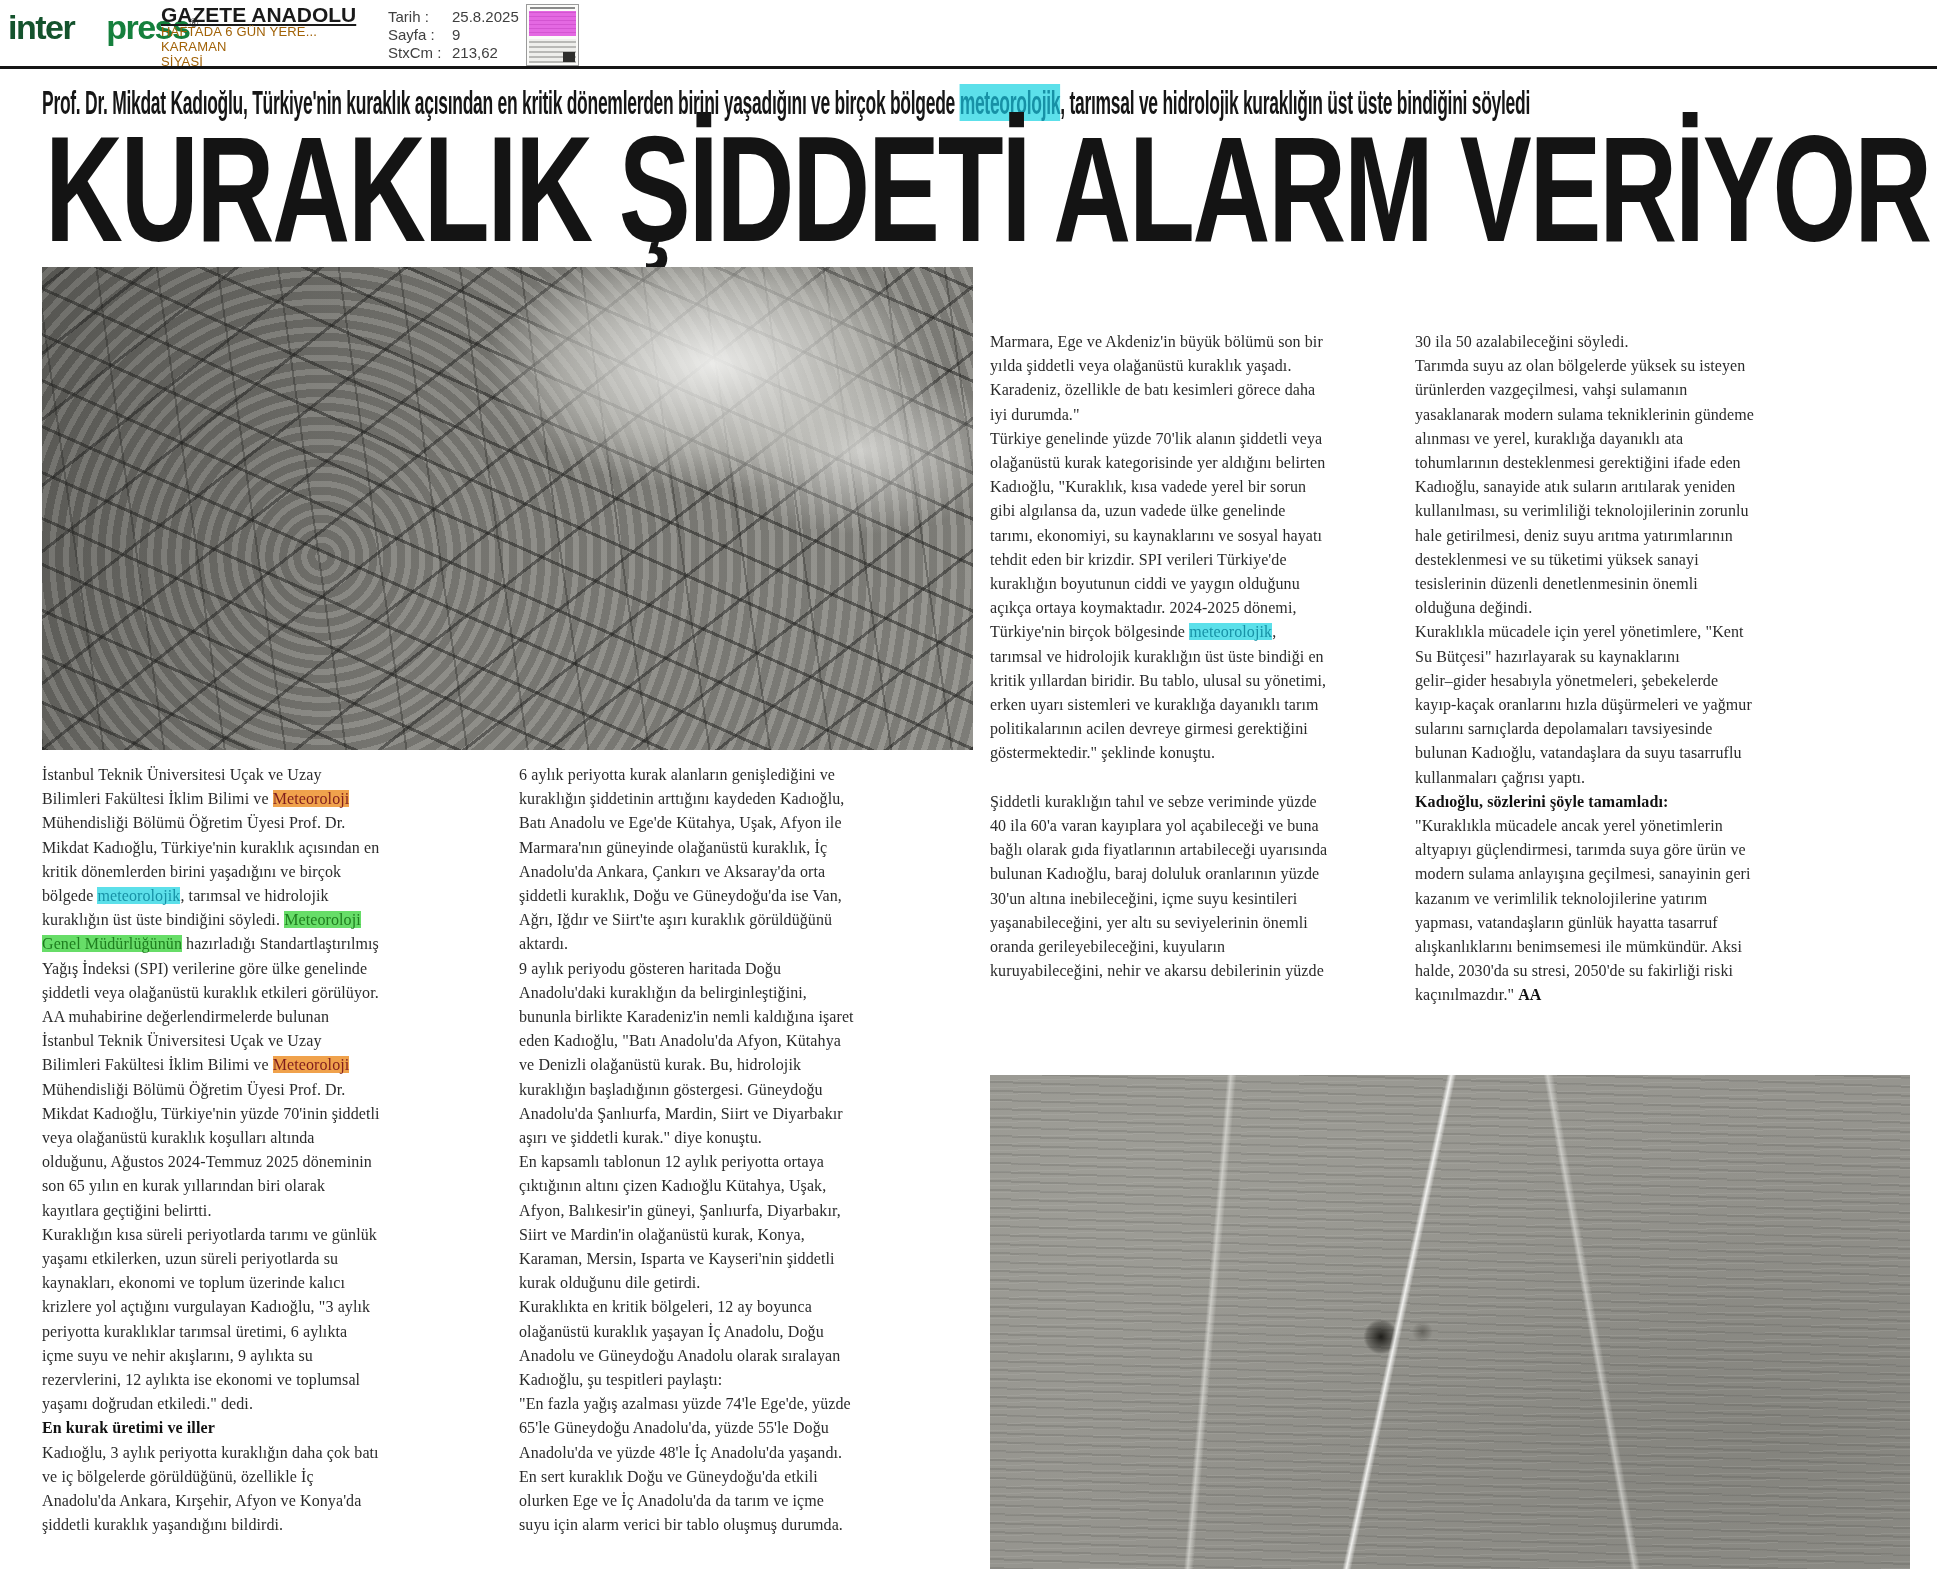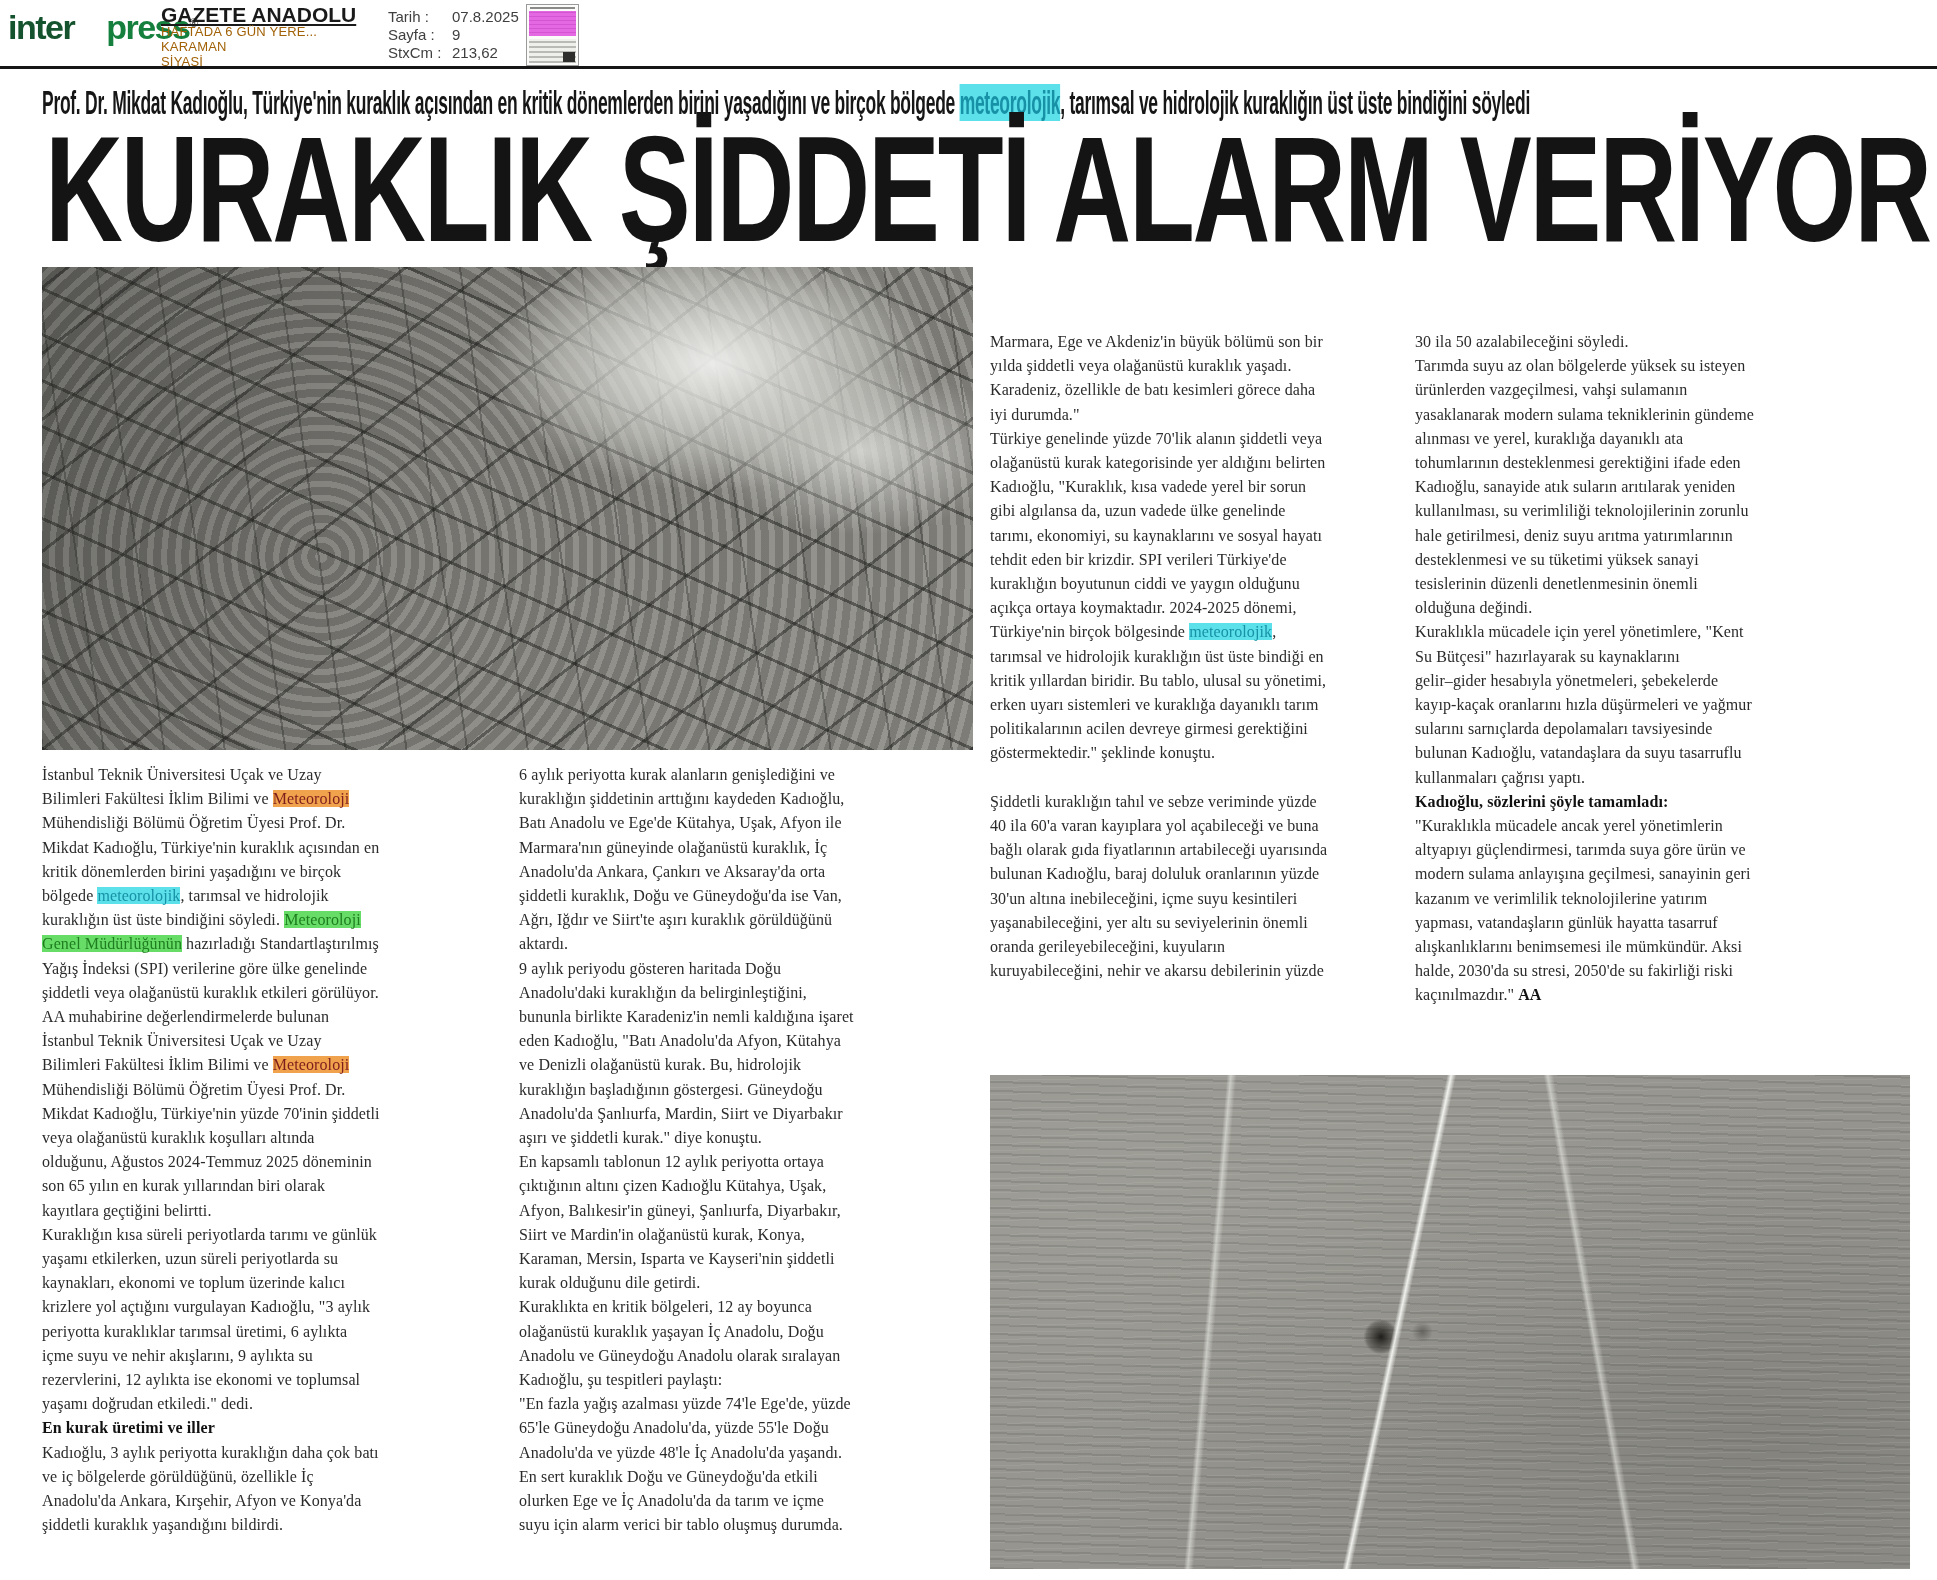--- a/index.html
+++ b/index.html
@@ -82,21 +82,21 @@
   <div class="logo"><span class="lg1">inter</span><span class="lg2">press</span><sup class="lgr">®</sup></div>
 
   <div class="pub">
     <div class="pub-name">GAZETE ANADOLU</div>
     <div class="pub-line">HAFTADA 6 GÜN YERE...</div>
     <div class="pub-line">KARAMAN</div>
     <div class="pub-line">SİYASİ</div>
   </div>
 
   <div class="meta">
-    <div class="meta-row"><span class="meta-label">Tarih :</span><span class="meta-value">07.8.2025</span></div>
+    <div class="meta-row"><span class="meta-label">Tarih :</span><span class="meta-value">25.8.2025</span></div>
     <div class="meta-row"><span class="meta-label">Sayfa :</span><span class="meta-value">9</span></div>
     <div class="meta-row"><span class="meta-label">StxCm :</span><span class="meta-value">213,62</span></div>
   </div>
 
   <div class="thumb">
     <div class="thumb-topline"></div>
     <div class="thumb-magenta"></div>
     <div class="thumb-lines"></div>
     <div class="thumb-square"></div>
   </div>

